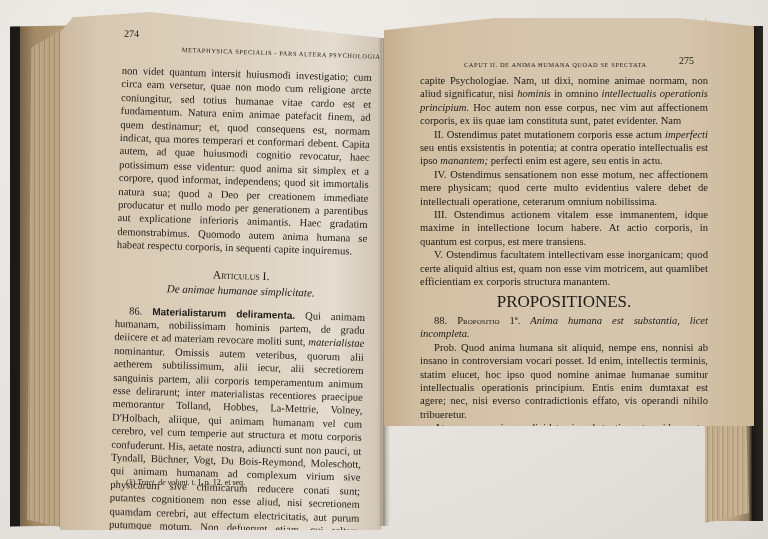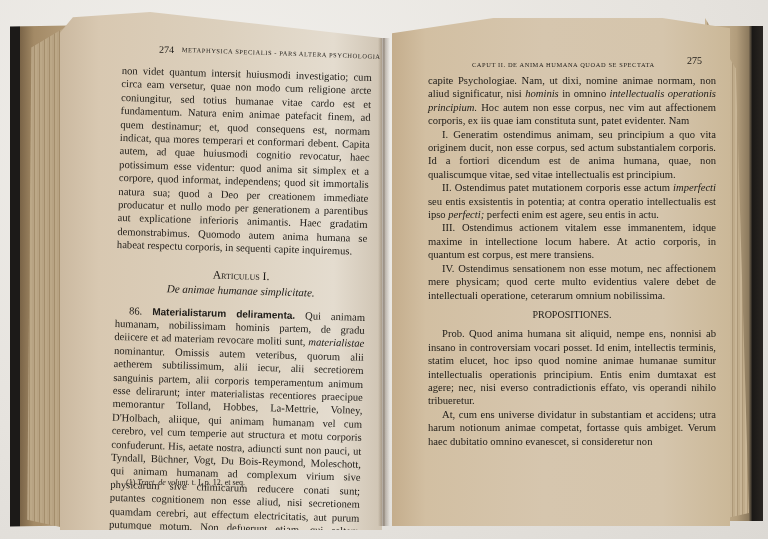--- a/index.html
+++ b/index.html
@@ -33,23 +33,24 @@
   }
   .page {
     position: absolute; color: #1e1b17;
   }
   .page-left {
     left: 60px; top: 12px; width: 322px; height: 518px;
     background: linear-gradient(90deg, #cbb9a0 0%, #d8c8b1 12%, #dcd0bd 50%, #e4dccf 85%, #cfc4b3 100%);
     clip-path: polygon(0 4%, 4% 1%, 28% 0, 100% 5%, 100% 100%, 0 100%);
   }
   .page-right {
-    left: 392px; top: 18px; width: 338px; height: 508px;
+    left: 384px; top: 18px; width: 338px; height: 408px;
     background: linear-gradient(90deg, #c4ad8c 0%, #d2bfa2 10%, #d6c6ae 45%, #d5c5ac 80%, #cbb898 100%);
     clip-path: polygon(0 3%, 30% 0, 80% 0, 100% 2%, 100% 100%, 0 100%);
+    padding-left: 32px;
   }
   .gutter {
     position: absolute; left: 378px; top: 38px; width: 12px; height: 488px;
     background: linear-gradient(90deg, rgba(0,0,0,0) 0%, rgba(60,40,20,0.35) 45%, #4a3a28 50%, rgba(60,40,20,0.3) 55%, rgba(0,0,0,0) 100%);
   }
   .text-block {
     position: absolute; font-size: 10.6px; line-height: 13.4px; text-align: justify;
   }
   .text-block p { margin: 0; }
   .indent { text-indent: 14px; }
@@ -58,34 +59,34 @@
   }
   .page-number { position: absolute; font-size: 10px; }
   .left-text { left: 62px; top: 52px; width: 250px; transform: rotate(1.6deg); transform-origin: left top; }
   .center { text-align: center; }
   .article-title { font-variant: small-caps; font-size: 11.5px; margin-top: 14px !important; }
   .article-subtitle { font-style: italic; font-size: 11px; margin-top: 2px !important; margin-bottom: 9px !important; }
   .bold { font-family: "Liberation Sans", "DejaVu Sans", sans-serif; font-weight: bold; font-size: 10px; }
   .italic { font-style: italic; }
   .footnote { position: absolute; left: 128px; top: 466px; font-size: 8px; }
   .right-text { left: 36px; top: 40px; width: 288px; }
-  .props-heading { margin-top: 6px !important; margin-bottom: 6px !important; font-size: 10px; }
+  .props-heading { margin-top: 6px !important; margin-bottom: 6px !important; font-size: 17px; }
   .small-caps { font-variant: small-caps; }
 </style>
 </head>
 <body>
 
 <div class="bg-mottle"></div>
 <div class="cover-left"></div>
 <div class="cover-right"></div>
 <div class="edges-left"></div>
 <div class="edges-right"></div>
 
 <div class="page page-left">
-  <div class="page-number" style="left:64px; top:32px; transform:rotate(1deg);margin-left:35px;">274</div>
+  <div class="page-number" style="left:64px; top:16px; transform:rotate(1deg);">274</div>
   <div class="running-head" style="left:122px; top:34px; transform:rotate(2deg); transform-origin:left top;">METAPHYSICA SPECIALIS - PARS ALTERA PSYCHOLOGIA</div>
 
   <div class="text-block left-text">
     <p>non videt quantum intersit huiusmodi investigatio; cum circa eam versetur, quae non modo cum religione arcte coniungitur, sed totius humanae vitae cardo est et fundamentum. Natura enim animae patefacit finem, ad quem destinamur; et, quod consequens est, normam indicat, qua mores temperari et conformari debent. Capita autem, ad quae huiusmodi cognitio revocatur, haec potissimum esse videntur: quod anima sit simplex et a corpore, quod informat, independens; quod sit immortalis natura sua; quod a Deo per creationem immediate producatur et nullo modo per generationem a parentibus aut explicatione inferioris animantis. Haec gradatim demonstrabimus. Quomodo autem anima humana se habeat respectu corporis, in sequenti capite inquiremus.</p>
     <p class="center article-title">Articulus I.</p>
     <p class="center article-subtitle">De animae humanae simplicitate.</p>
     <p class="indent">
       <span>86.</span>
       <span class="bold">Materialistarum deliramenta.</span><span> Qui animam humanam, nobilissimam hominis partem, de gradu deiicere et ad materiam revocare moliti sunt, </span><span class="italic">materialistae</span><span> nominantur. Omissis autem veteribus, quorum alii aetherem subtilissimum, alii iecur, alii secretiorem sanguinis partem, alii corporis temperamentum animum esse delirarunt; inter materialistas recentiores praecipue memorantur Tolland, Hobbes, La-Mettrie, Volney, D'Holbach, aliique, qui animam humanam vel cum cerebro, vel cum temperie aut structura et motu corporis confuderunt. His, aetate nostra, adiuncti sunt non pauci, ut Tyndall, Büchner, Vogt, Du Bois-Reymond, Moleschott, qui animam humanam ad complexum virium sive physicarum sive chimicarum reducere conati sunt; putantes cognitionem non esse aliud, nisi secretionem quamdam cerebri, aut effectum electricitatis, aut purum putumque motum. Non defuerunt etiam, qui saltem incertum esse dicerent quid sit animus; ut Tracy, qui asseruit posse animum, sine discrimine, considerari vel ut aliquid ad corporis texturam pertinens, vel ut monadem non extensam et sensibilitate fruentem, vel ut corpusculum subtile aëreum, percipi et palpari nescium (1).</span>
     </p>
@@ -101,25 +102,30 @@
 <div class="gutter"></div>
 
 <div class="page page-right">
   <div class="running-head" style="left:80px; top:43px;">CAPUT II. DE ANIMA HUMANA QUOAD SE SPECTATA</div>
   <div class="page-number" style="left:295px; top:37px;">275</div>
 
   <div class="text-block right-text" style="top:56px;">
     <p>
       <span>capite Psychologiae. Nam, ut dixi, nomine animae normam, non aliud significatur, nisi </span><span class="italic">hominis</span><span> in omnino </span><span class="italic">intellectualis operationis principium.</span><span> Hoc autem non esse corpus, nec vim aut affectionem corporis, ex iis quae iam constituta sunt, patet evidenter. Nam</span>
     </p>
-    <p class="indent">I. Generatim ostendimus animam, seu principium a quo vita originem ducit, non esse corpus, sed actum substantialem corporis. Id a fortiori dicendum est de anima humana, quae, non qualiscumque vitae, sed vitae intellectualis est principium.</p>
     <p class="indent">
-      <span>II. Ostendimus patet mutationem corporis esse actum </span><span class="italic">imperfecti</span><span> seu entis exsistentis in potentia; at contra operatio intellectualis est ipso </span><span class="italic">perfecti;</span><span> perfecti enim est agere, seu entis in actu.</span>
+      <span>II. Ostendimus patet mutationem corporis esse actum </span><span class="italic">imperfecti</span><span> seu entis exsistentis in potentia; at contra operatio intellectualis est ipso </span><span class="italic">manantem;</span><span> perfecti enim est agere, seu entis in actu.</span>
     </p>
+    <p class="indent">IV. Ostendimus sensationem non esse motum, nec affectionem mere physicam; quod certe multo evidentius valere debet de intellectuali operatione, ceterarum omnium nobilissima.</p>
     <p class="indent">III. Ostendimus actionem vitalem esse immanentem, idque maxime in intellectione locum habere. At actio corporis, in quantum est corpus, est mere transiens.</p>
-    <p class="indent">IV. Ostendimus sensationem non esse motum, nec affectionem mere physicam; quod certe multo evidentius valere debet de intellectuali operatione, ceterarum omnium nobilissima.</p>
+    <p class="indent">V. Ostendimus facultatem intellectivam esse inorganicam; quod certe aliquid altius est, quam non esse vim motricem, aut quamlibet efficientiam ex corporis structura manantem.</p>
     <p class="center props-heading">PROPOSITIONES.</p>
+    <p class="indent">
+      <span>88.</span>
+      <span class="small-caps">Propositio 1ª.</span>
+      <span class="italic">Anima humana est substantia, licet incompleta.</span>
+    </p>
     <p class="indent">Prob. Quod anima humana sit aliquid, nempe ens, nonnisi ab insano in controversiam vocari posset. Id enim, intellectis terminis, statim elucet, hoc ipso quod nomine animae humanae sumitur intellectualis operationis principium. Entis enim dumtaxat est agere; nec, nisi everso contradictionis effato, vis operandi nihilo tribueretur.</p>
     <p class="indent">
       <span>At, cum ens universe dividatur in substantiam et accidens; utra harum notionum animae competat, fortasse quis ambiget. Verum haec dubitatio omnino evanescet, si consideretur non </span>
     </p>
   </div>
 </div>
 
 </body></html>

